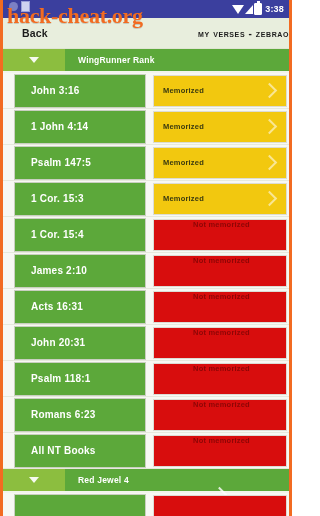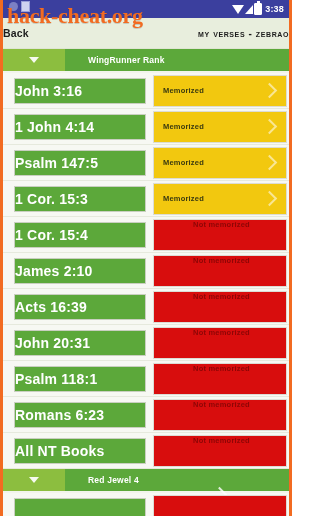--- a/index.html
+++ b/index.html
@@ -106,21 +106,21 @@
   .appbar {
     height: 30px;
     background: #E8EEDD;
     display: flex;
     align-items: center;
     position: relative;
     border-bottom: 1px solid #dfe5d2;
   }
   .backbtn {
     position: absolute;
-    left: 0;
+    left: 19px;
     font-size: 10.5px;
     font-weight: bold;
     color: #1b1b1b;
     letter-spacing: .2px;
   }
   .apptitle {
     width: 100%;
     text-align: right;
     font-size: 10px;
     font-weight: bold;
@@ -158,49 +158,49 @@
     border-left: 5px solid transparent;
     border-right: 5px solid transparent;
     border-top: 6px solid #ffffff;
     opacity: .92;
   }
   .section-label {
     flex: 1;
     background: #5CA83A;
     display: flex;
     align-items: center;
-    padding-left: 23px;
+    padding-left: 13px;
     color: #ffffff;
     font-size: 8.5px;
     font-weight: bold;
     letter-spacing: .2px;
     text-align: right;
   }
 
   
   .row {
     display: flex;
     align-items: center;
     height: 36px;
     background: #f7f8f3;
     border-bottom: 1px solid #e6e9dd;
     box-sizing: border-box;
   }
   .verse-btn {
     width: 132px;
-    height: 26px;
+    height: 34px;
     margin-left: 11px;
     background: #5CA83A;
     border: 1px solid #c9cfc0;
     box-sizing: border-box;
     display: flex;
     align-items: center;
-    padding-left: 0;
+    padding-left: 16px;
     color: #ffffff;
-    font-size: 14px;
+    font-size: 10px;
     font-weight: bold;
     letter-spacing: .2px;
   }
   .status-btn {
     margin-left: 7px;
     width: 134px;
     height: 32px;
     border: 1px solid #dcdcd4;
     box-sizing: border-box;
     display: flex;
@@ -303,21 +303,21 @@
         </div>
       </div>
       <div class="row">
         <div class="verse-btn">James 2:10</div>
         <div class="status-btn notmemorized">
           <span class="status-txt">Not memorized</span>
           <span class="chev-right"></span>
         </div>
       </div>
       <div class="row">
-        <div class="verse-btn">Acts 16:39</div>
+        <div class="verse-btn">Acts 16:31</div>
         <div class="status-btn notmemorized">
           <span class="status-txt">Not memorized</span>
           <span class="chev-right"></span>
         </div>
       </div>
       <div class="row">
         <div class="verse-btn">John 20:31</div>
         <div class="status-btn notmemorized">
           <span class="status-txt">Not memorized</span>
           <span class="chev-right"></span>

